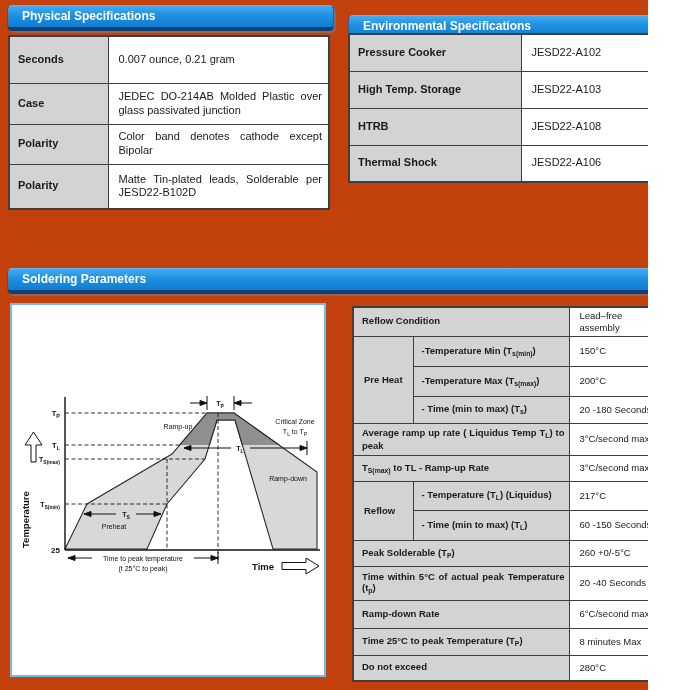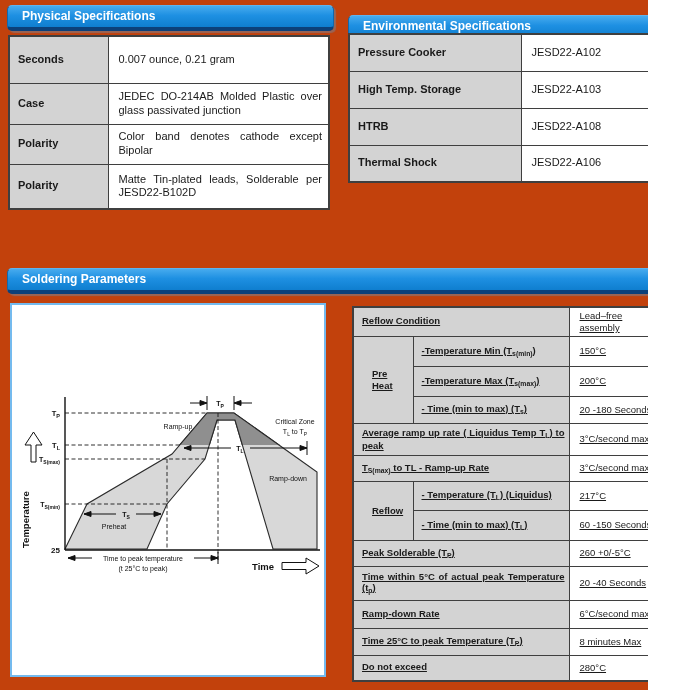--- a/index.html
+++ b/index.html
@@ -22,22 +22,22 @@
   .spec{position:absolute;border:2px solid #3F3F3F;}
   .spec td{border:1px solid #3F3F3F;vertical-align:middle;font-size:11px;line-height:1.25;}
   .spec td.lbl{background:#D3D3D3;font-weight:bold;padding:2px 4px 2px 8px;}
   .spec td.val{background:#fff;padding:2px 6px 2px 10px;}
   .just{text-align:justify;}
   .tbl-physical{left:8px;top:35px;width:322px;}
   .tbl-env{left:348px;top:33px;width:324px;}
 
   
   .tbl-reflow{left:352px;top:306px;width:320px;}
-  .tbl-reflow td{font-size:9.5px;line-height:1.25;text-decoration:underline;}
-  .tbl-reflow td.grp{background:#D3D3D3;font-weight:bold;padding:2px 2px 2px 18px;}
+  .tbl-reflow td{font-size:9.5px;line-height:1.25;}
+  .tbl-reflow td.grp{background:#D3D3D3;font-weight:bold;padding:2px 2px 2px 10px;}
   .sub{font-size:.72em;vertical-align:-.28em;}
 
   
   .diagram-box{position:absolute;left:10px;top:303px;width:312px;height:370px;
                border:2px solid #74BAEE;background:#fff;}
   svg text{font-family:"Liberation Sans",sans-serif;fill:#111;}
 </style>
 </head>
 <body>
 

